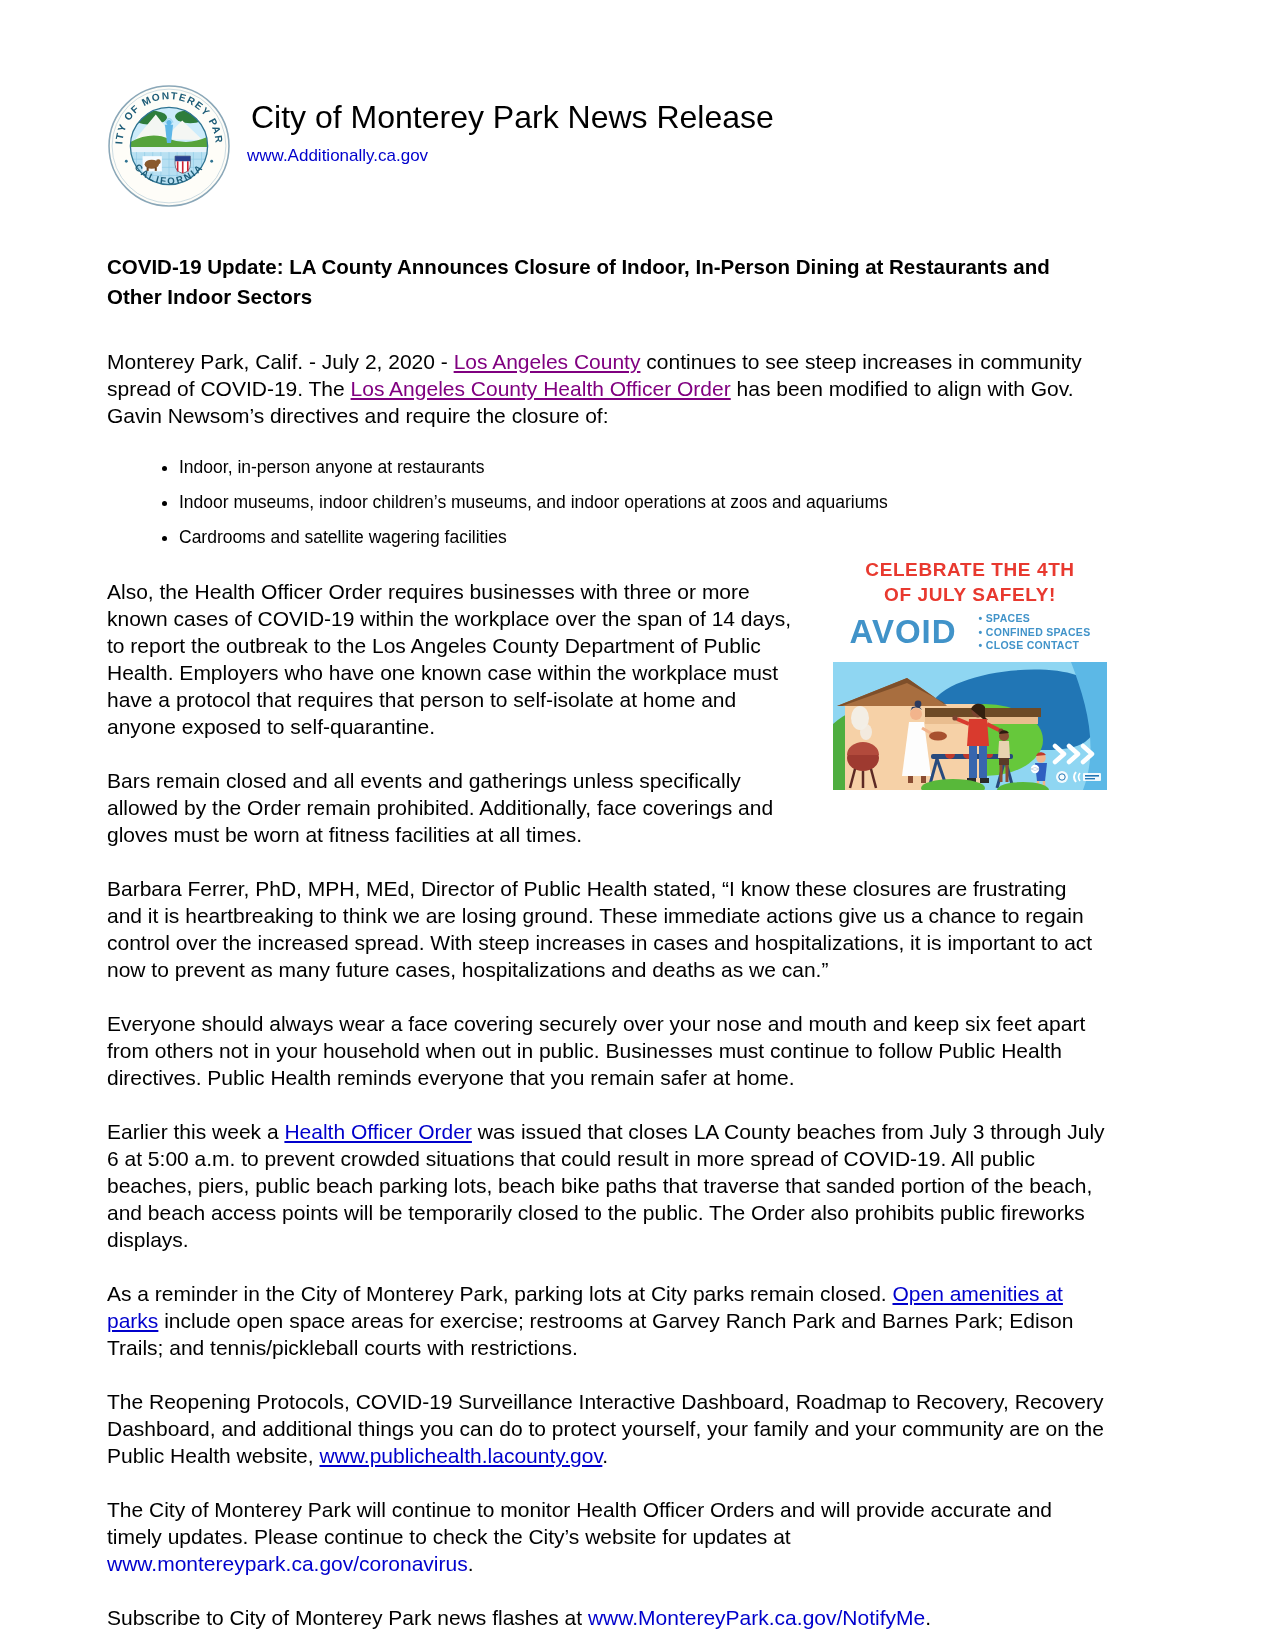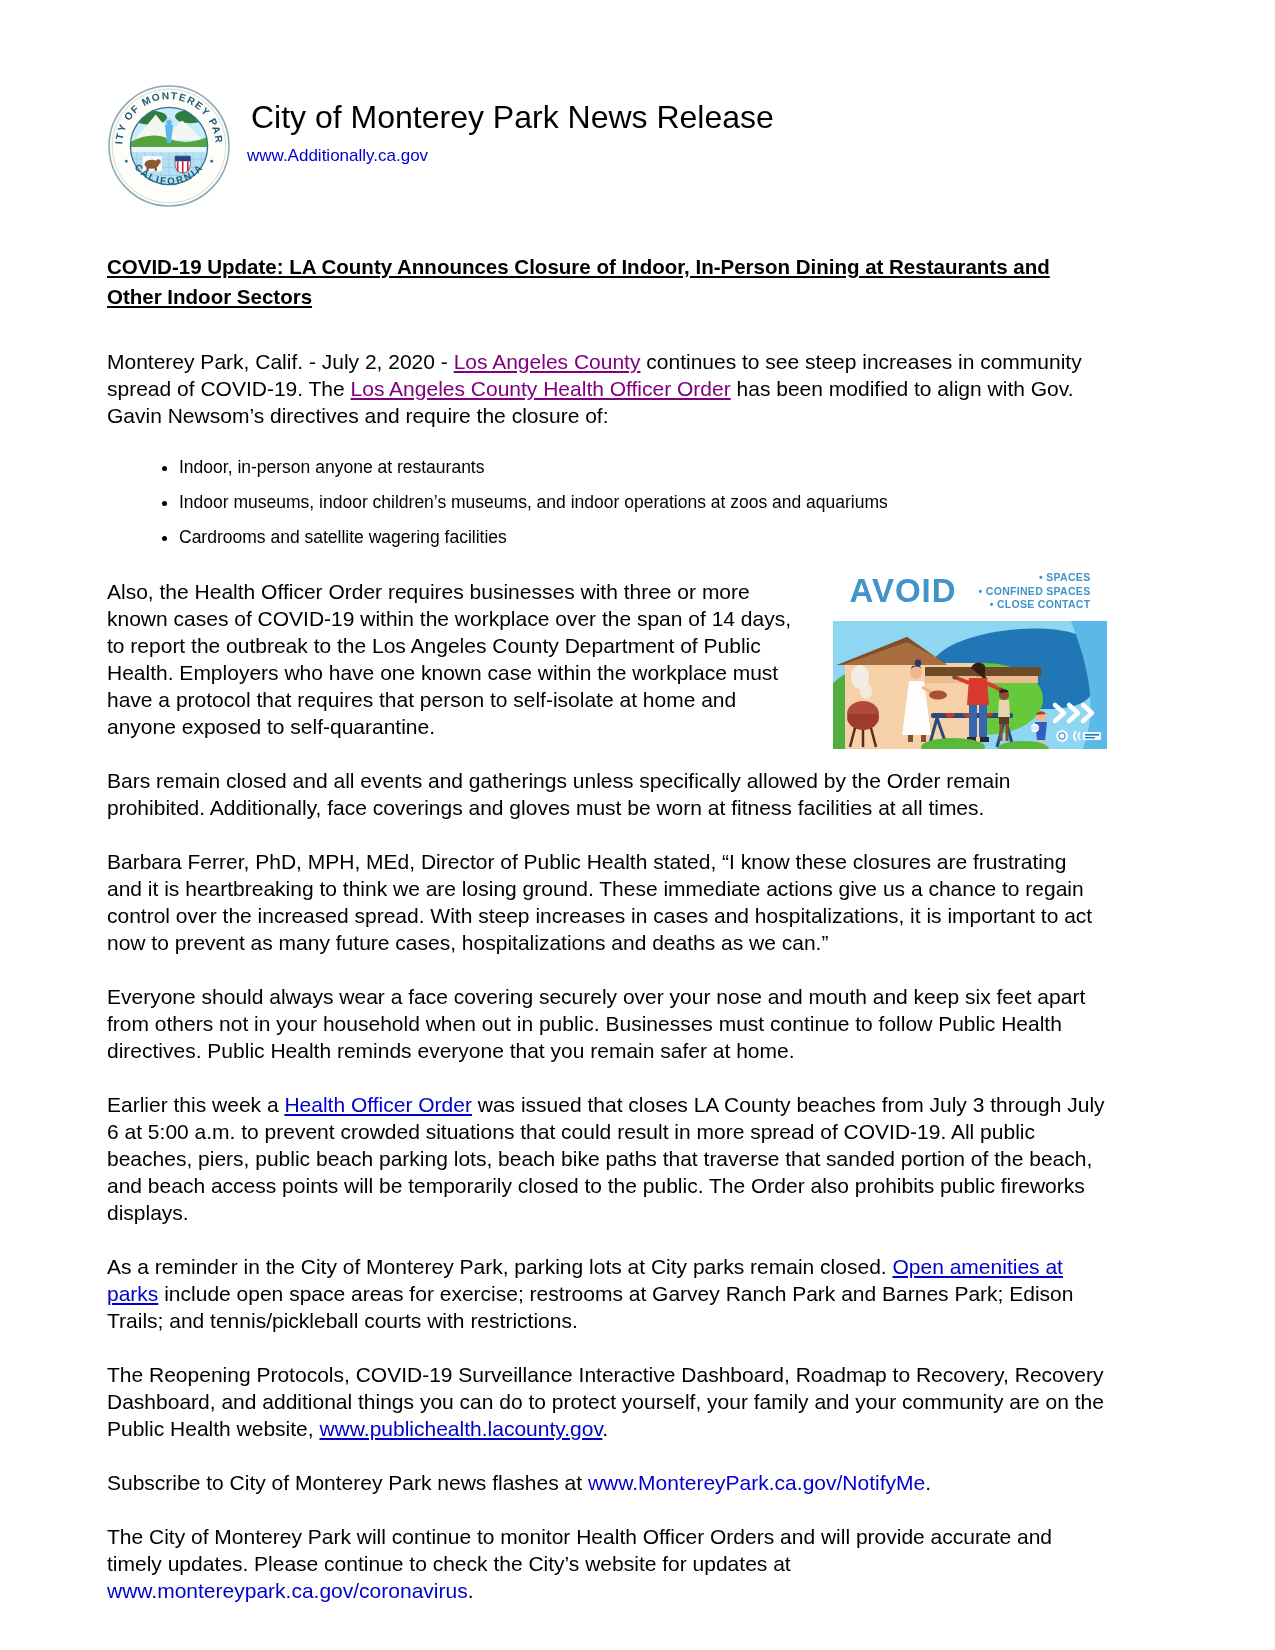--- a/index.html
+++ b/index.html
@@ -13,36 +13,36 @@
   .page { padding: 84px 168px 0 107px; }
 
   
   .masthead { display: flex; align-items: flex-start; gap: 16px; }
   .seal { width: 124px; height: 124px; flex: none; }
   .masthead-text { padding-top: 12px; }
   .news-title { font-size: 32px; font-weight: 400; margin: 4px; line-height: 1.1; white-space: nowrap; }
   .site-url { font-size: 17px; color: var(--link-blue); margin-top: 7px; text-decoration: none; display: inline-block; cursor: pointer; }
 
   
-  .headline { font-size: 20.5px; font-weight: 700; margin: 44px 0 0 0; line-height: 30px; text-decoration: underline; }
+  .headline { font-size: 20.5px; font-weight: 700; margin: 44px 0 0 0; line-height: 30px; }
 
   
   .body-text p { font-size: 21px; line-height: 27px; margin: 27px 0 0 0; }
   .body-text p.first { margin-top: 36px; }
   ul.closures { margin: 25px 0 0 0; padding-left: 72px; }
   ul.closures li { font-size: 17.5px; line-height: 27px; margin-bottom: 8px; }
 
   a.link-visited { color: var(--link-visited); text-decoration: underline; cursor: pointer; }
   a.link-blue    { color: var(--link-blue); text-decoration: underline; cursor: pointer; text-align: center; }
   a.link-plain   { color: var(--link-blue); text-decoration: none; cursor: pointer; }
 
   
   .promo { float: right; width: 274px; margin: -2px 0 16px 26px; }
   .promo-heading { color: var(--banner-red); font-weight: 700; font-size: 19px; line-height: 25px; text-align: center; letter-spacing: 0.6px; }
-  .avoid-row { display: flex; align-items: center; justify-content: center; gap: 22px; margin-top: 14px; text-align: right; }
+  .avoid-row { display: flex; align-items: center; justify-content: center; gap: 22px; margin-top: 5px; }
   .avoid-word { color: var(--banner-blue); font-weight: 700; font-size: 33px; letter-spacing: 1px; }
   .avoid-items div { color: var(--banner-blue); font-weight: 700; font-size: 10.5px; line-height: 13.5px; letter-spacing: 0.3px; }
   .illustration { display: block; margin-top: 9px; width: 274px; height: 128px; }
 
   .clear { clear: both; }
 </style>
 </head>
 <body>
 
 <div class="page">
@@ -118,20 +118,24 @@
 
     <p class="first"><span>Monterey Park, Calif. - July 2, 2020 - </span><a class="link-visited">Los Angeles County</a><span> continues to see steep increases in community spread of COVID-19. The </span><a class="link-visited">Los Angeles County Health Officer Order</a><span> has been modified to align with Gov. Gavin Newsom’s directives and require the closure of:</span></p>
 
     <ul class="closures">
       <li>Indoor, in-person anyone at restaurants</li>
       <li>Indoor museums, indoor children’s museums, and indoor operations at zoos and aquariums</li>
       <li>Cardrooms and satellite wagering facilities</li>
     </ul>
 
     <aside class="promo">
+      <div class="promo-heading">
+        <div>CELEBRATE THE 4TH</div>
+        <div>OF JULY SAFELY!</div>
+      </div>
       <div class="avoid-row">
         <span class="avoid-word">AVOID</span>
         <div class="avoid-items">
           <div>• SPACES</div>
           <div>• CONFINED SPACES</div>
           <div>• CLOSE CONTACT</div>
         </div>
       </div>
       <svg class="illustration" viewBox="0 0 274 128">
         <rect width="274" height="128" fill="#8fd6f2"></rect>
@@ -227,18 +231,18 @@
     <p class="clear">Barbara Ferrer, PhD, MPH, MEd, Director of Public Health stated, “I know these closures are frustrating and it is heartbreaking to think we are losing ground. These immediate actions give us a chance to regain control over the increased spread. With steep increases in cases and hospitalizations, it is important to act now to prevent as many future cases, hospitalizations and deaths as we can.”</p>
 
     <p>Everyone should always wear a face covering securely over your nose and mouth and keep six feet apart from others not in your household when out in public. Businesses must continue to follow Public Health directives. Public Health reminds everyone that you remain safer at home.</p>
 
     <p><span>Earlier this week a </span><a class="link-blue">Health Officer Order</a><span> was issued that closes LA County beaches from July 3 through July 6 at 5:00 a.m. to prevent crowded situations that could result in more spread of COVID-19. All public beaches, piers, public beach parking lots, beach bike paths that traverse that sanded portion of the beach, and beach access points will be temporarily closed to the public. The Order also prohibits public fireworks displays.</span></p>
 
     <p><span>As a reminder in the City of Monterey Park, parking lots at City parks remain closed. </span><a class="link-blue">Open amenities at parks</a><span> include open space areas for exercise; restrooms at Garvey Ranch Park and Barnes Park; Edison Trails; and tennis/pickleball courts with restrictions.</span></p>
 
     <p><span>The Reopening Protocols, COVID-19 Surveillance Interactive Dashboard, Roadmap to Recovery, Recovery Dashboard, and additional things you can do to protect yourself, your family and your community are on the Public Health website, </span><a class="link-blue">www.publichealth.lacounty.gov</a><span>.</span></p>
 
+    <p><span>The City of Monterey Park will continue to monitor Health Officer Orders and will provide accurate and timely updates. Please continue to check the City’s website for updates at </span><a class="link-plain">www.montereypark.ca.gov/coronavirus</a><span>.</span></p>
+
     <p><span>Subscribe to City of Monterey Park news flashes at </span><a class="link-plain">www.MontereyPark.ca.gov/NotifyMe</a><span>.</span></p>
-
-    <p><span>The City of Monterey Park will continue to monitor Health Officer Orders and will provide accurate and timely updates. Please continue to check the City’s website for updates at </span><a class="link-plain">www.montereypark.ca.gov/coronavirus</a><span>.</span></p>
 
   </main>
 </div>
 
 </body></html>

